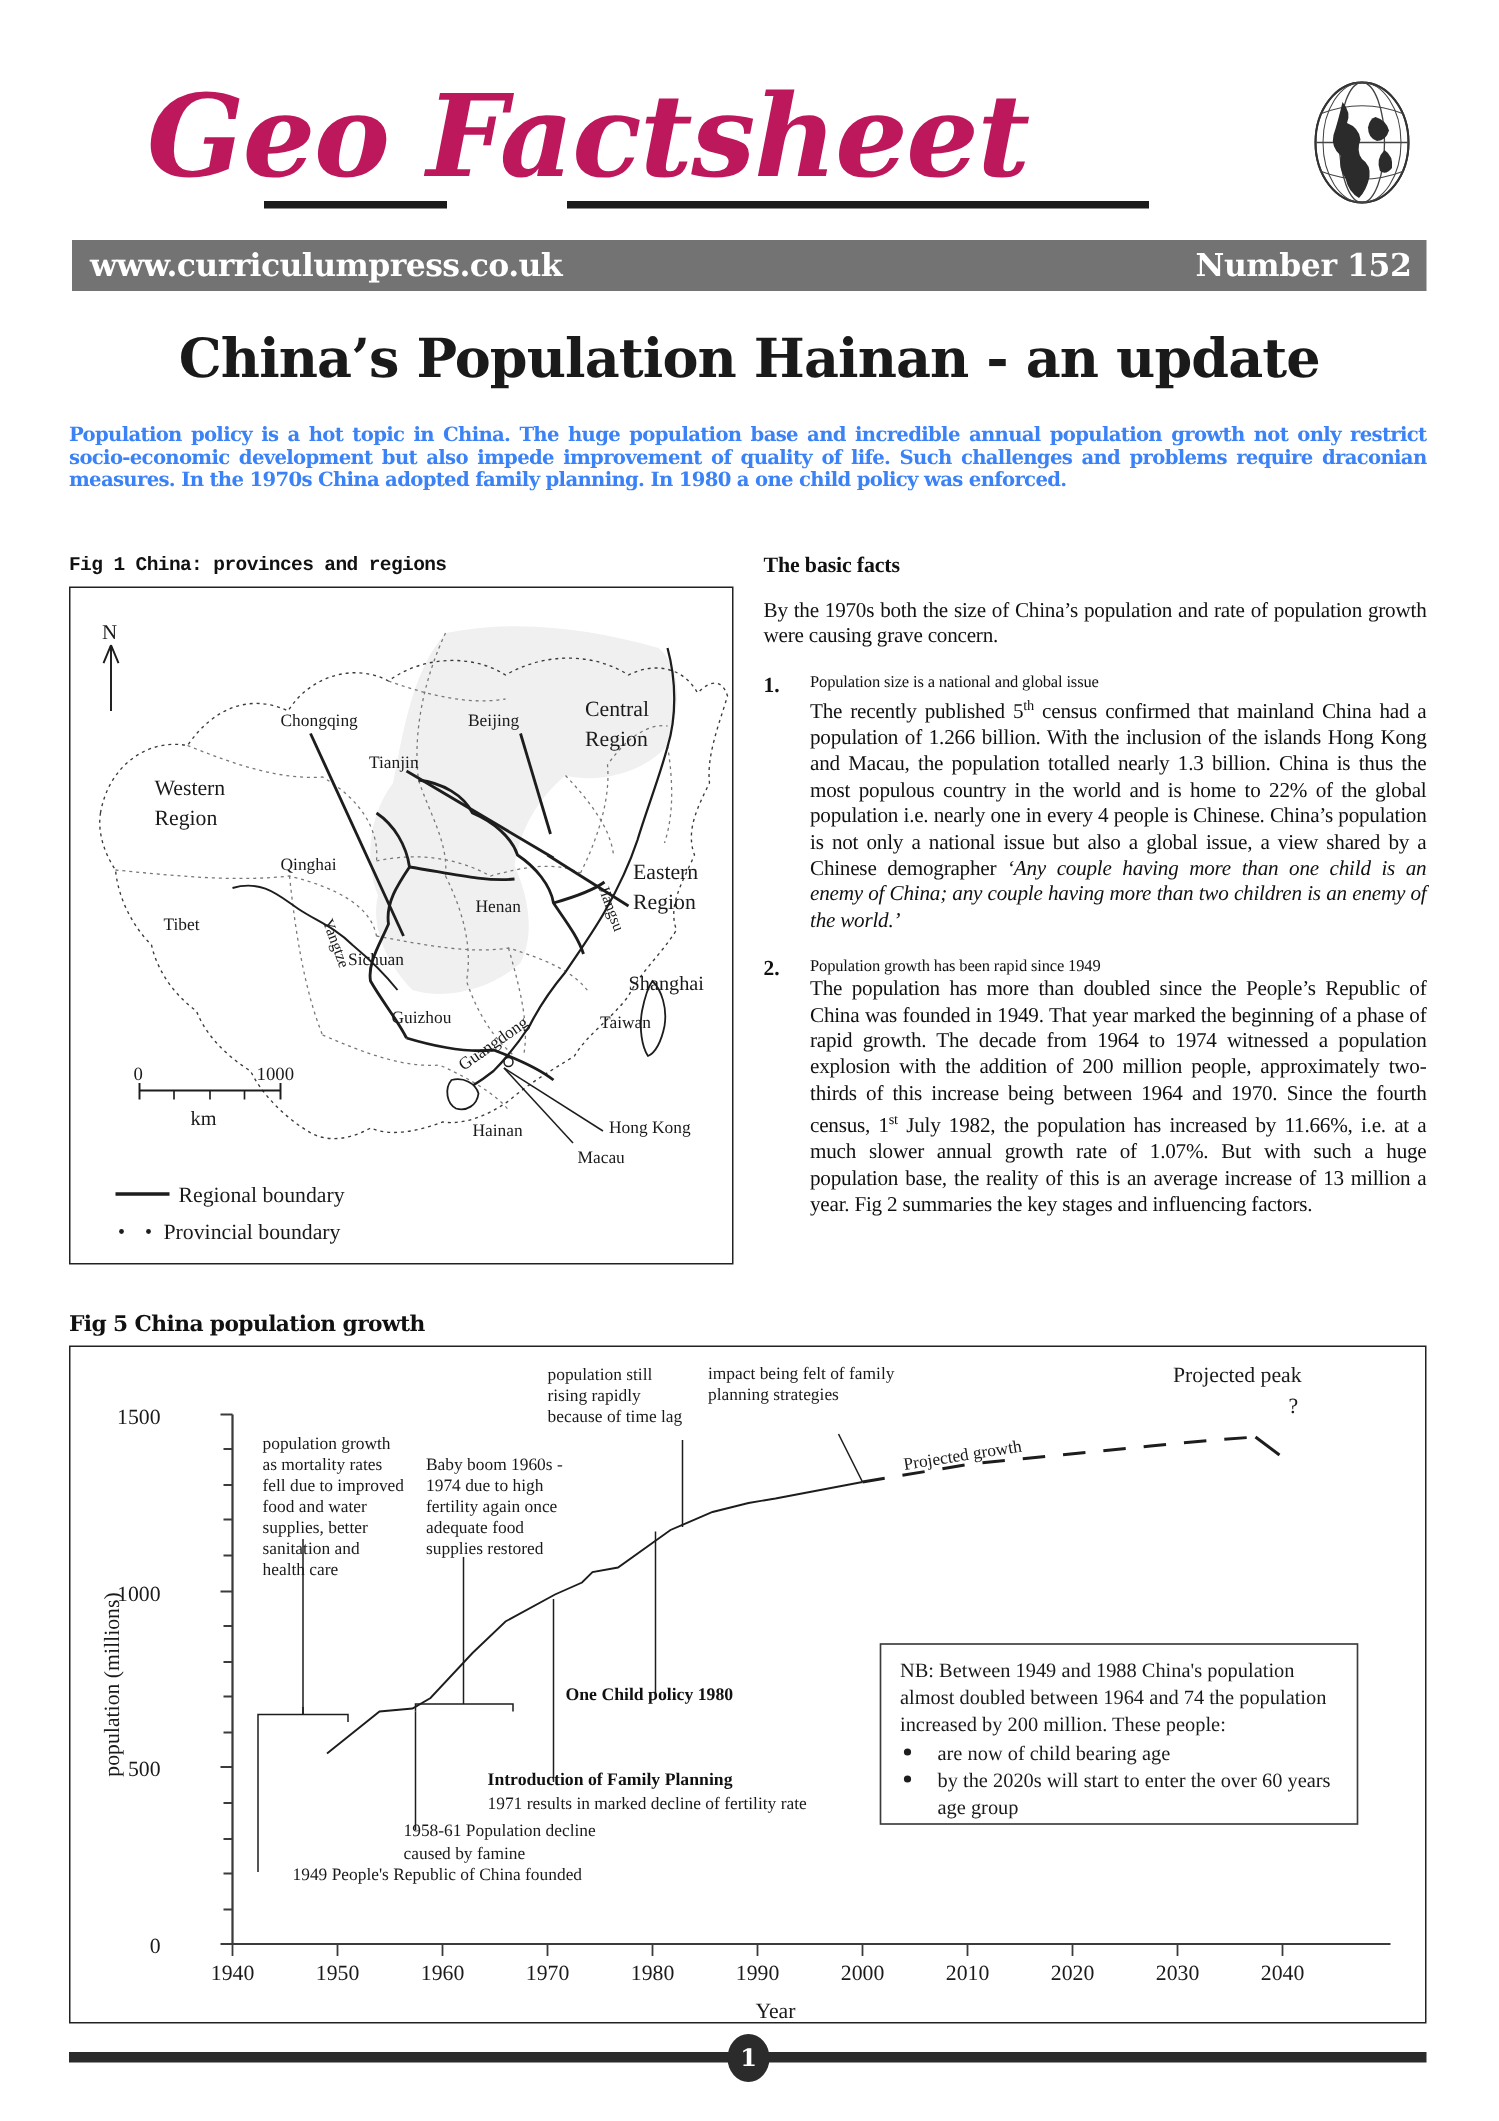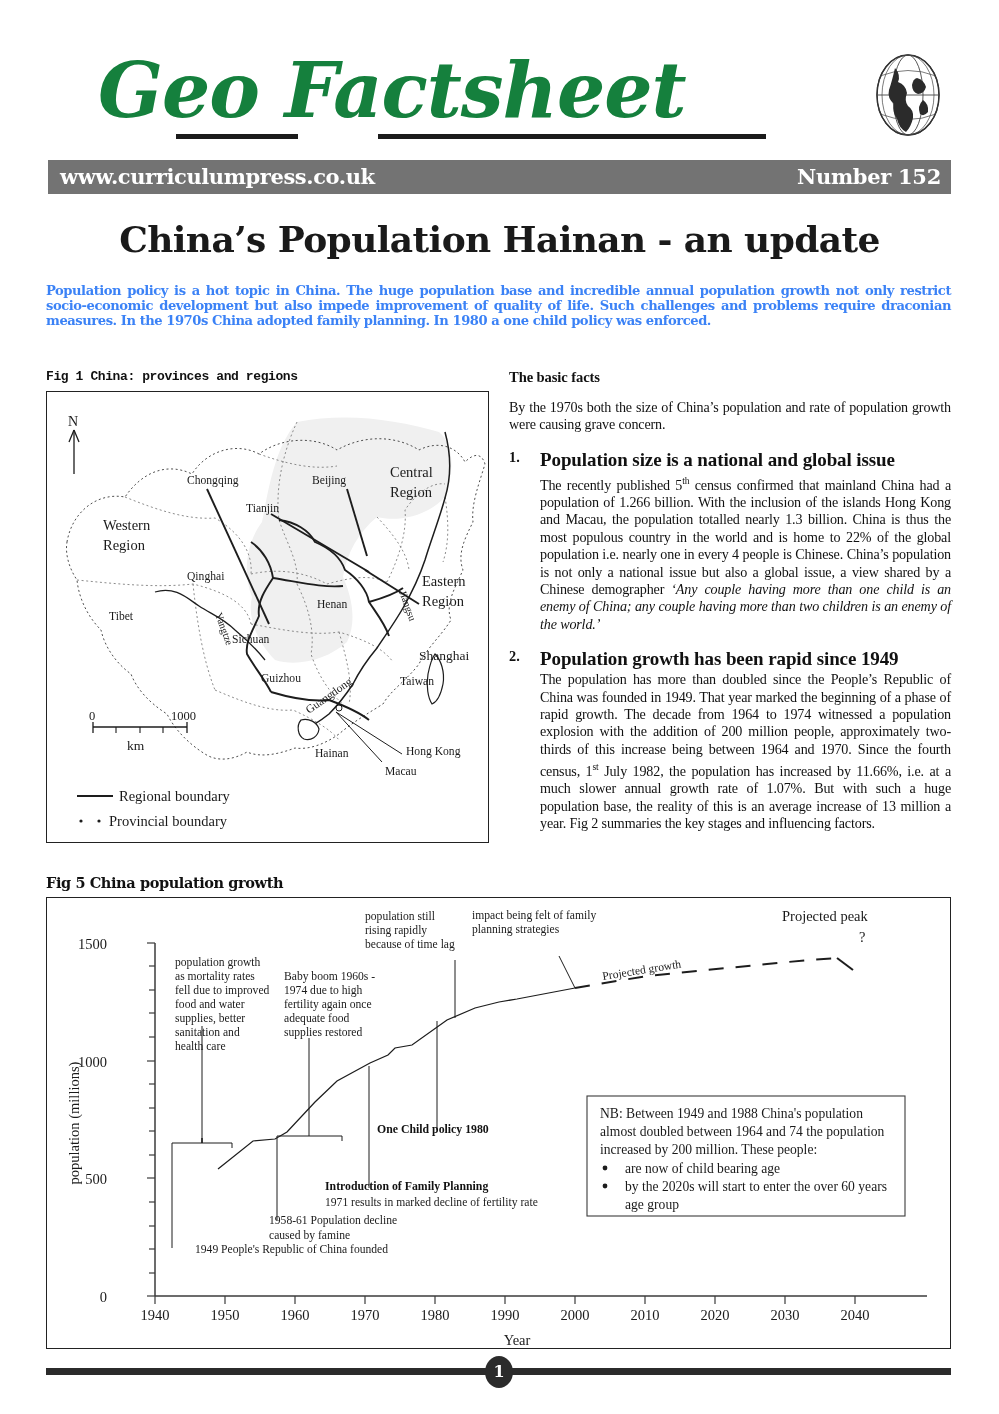--- a/index.html
+++ b/index.html
@@ -9,21 +9,21 @@
   }
   .page{position:absolute;left:0;top:0;width:999px;height:1414px;}
 
   
   .masthead{position:absolute;left:48px;top:46px;width:903px;height:105px;}
   .masthead-title{
     position:absolute;left:50px;top:0px;
     font-family:"DejaVu Serif",serif;
     font-style:italic;font-weight:bold;
     font-size:76px;letter-spacing:-1px;
-    color:#15803d;white-space:nowrap;
+    color:#be185d;white-space:nowrap;
   }
   .masthead-underline-1{position:absolute;left:128px;top:88px;width:122px;height:5px;background:#1b1b1b;}
   .masthead-underline-2{position:absolute;left:330px;top:88px;width:388px;height:5px;background:#1b1b1b;}
   .globe{position:absolute;right:0px;top:6px;width:86px;height:86px;}
 
   .bar{
     position:absolute;left:48px;top:160px;width:903px;height:34px;
     background:#737373;
   }
   .bar-url{
@@ -73,21 +73,21 @@
   .rcol p{
     margin:0;font-family:"Liberation Serif",serif;font-size:14.1px;
     line-height:17.4px;text-align:justify;letter-spacing:-0.15px;
   }
   .numitem{position:relative;margin-top:15px;padding-left:31px;}
   .numitem .num{
     position:absolute;left:0;top:0;font-weight:bold;font-size:14.3px;
     font-family:"Liberation Serif",serif;
   }
   .numitem .hd{
-    font-weight:bold;font-size:19px;display:block;margin-bottom:1px;
+    font-weight:normal;font-size:11px;display:block;margin-bottom:1px;
     font-family:"Liberation Serif",serif;letter-spacing:-0.1px;
   }
   .numitem p{font-size:14.1px;line-height:17.4px;}
   .it{font-style:italic;}
   sup{font-size:0.68em;vertical-align:super;}
 
   
   .fig2-cap{
     position:absolute;left:46px;top:874px;
     font-family:"DejaVu Serif",serif;font-weight:bold;font-size:14.5px;

